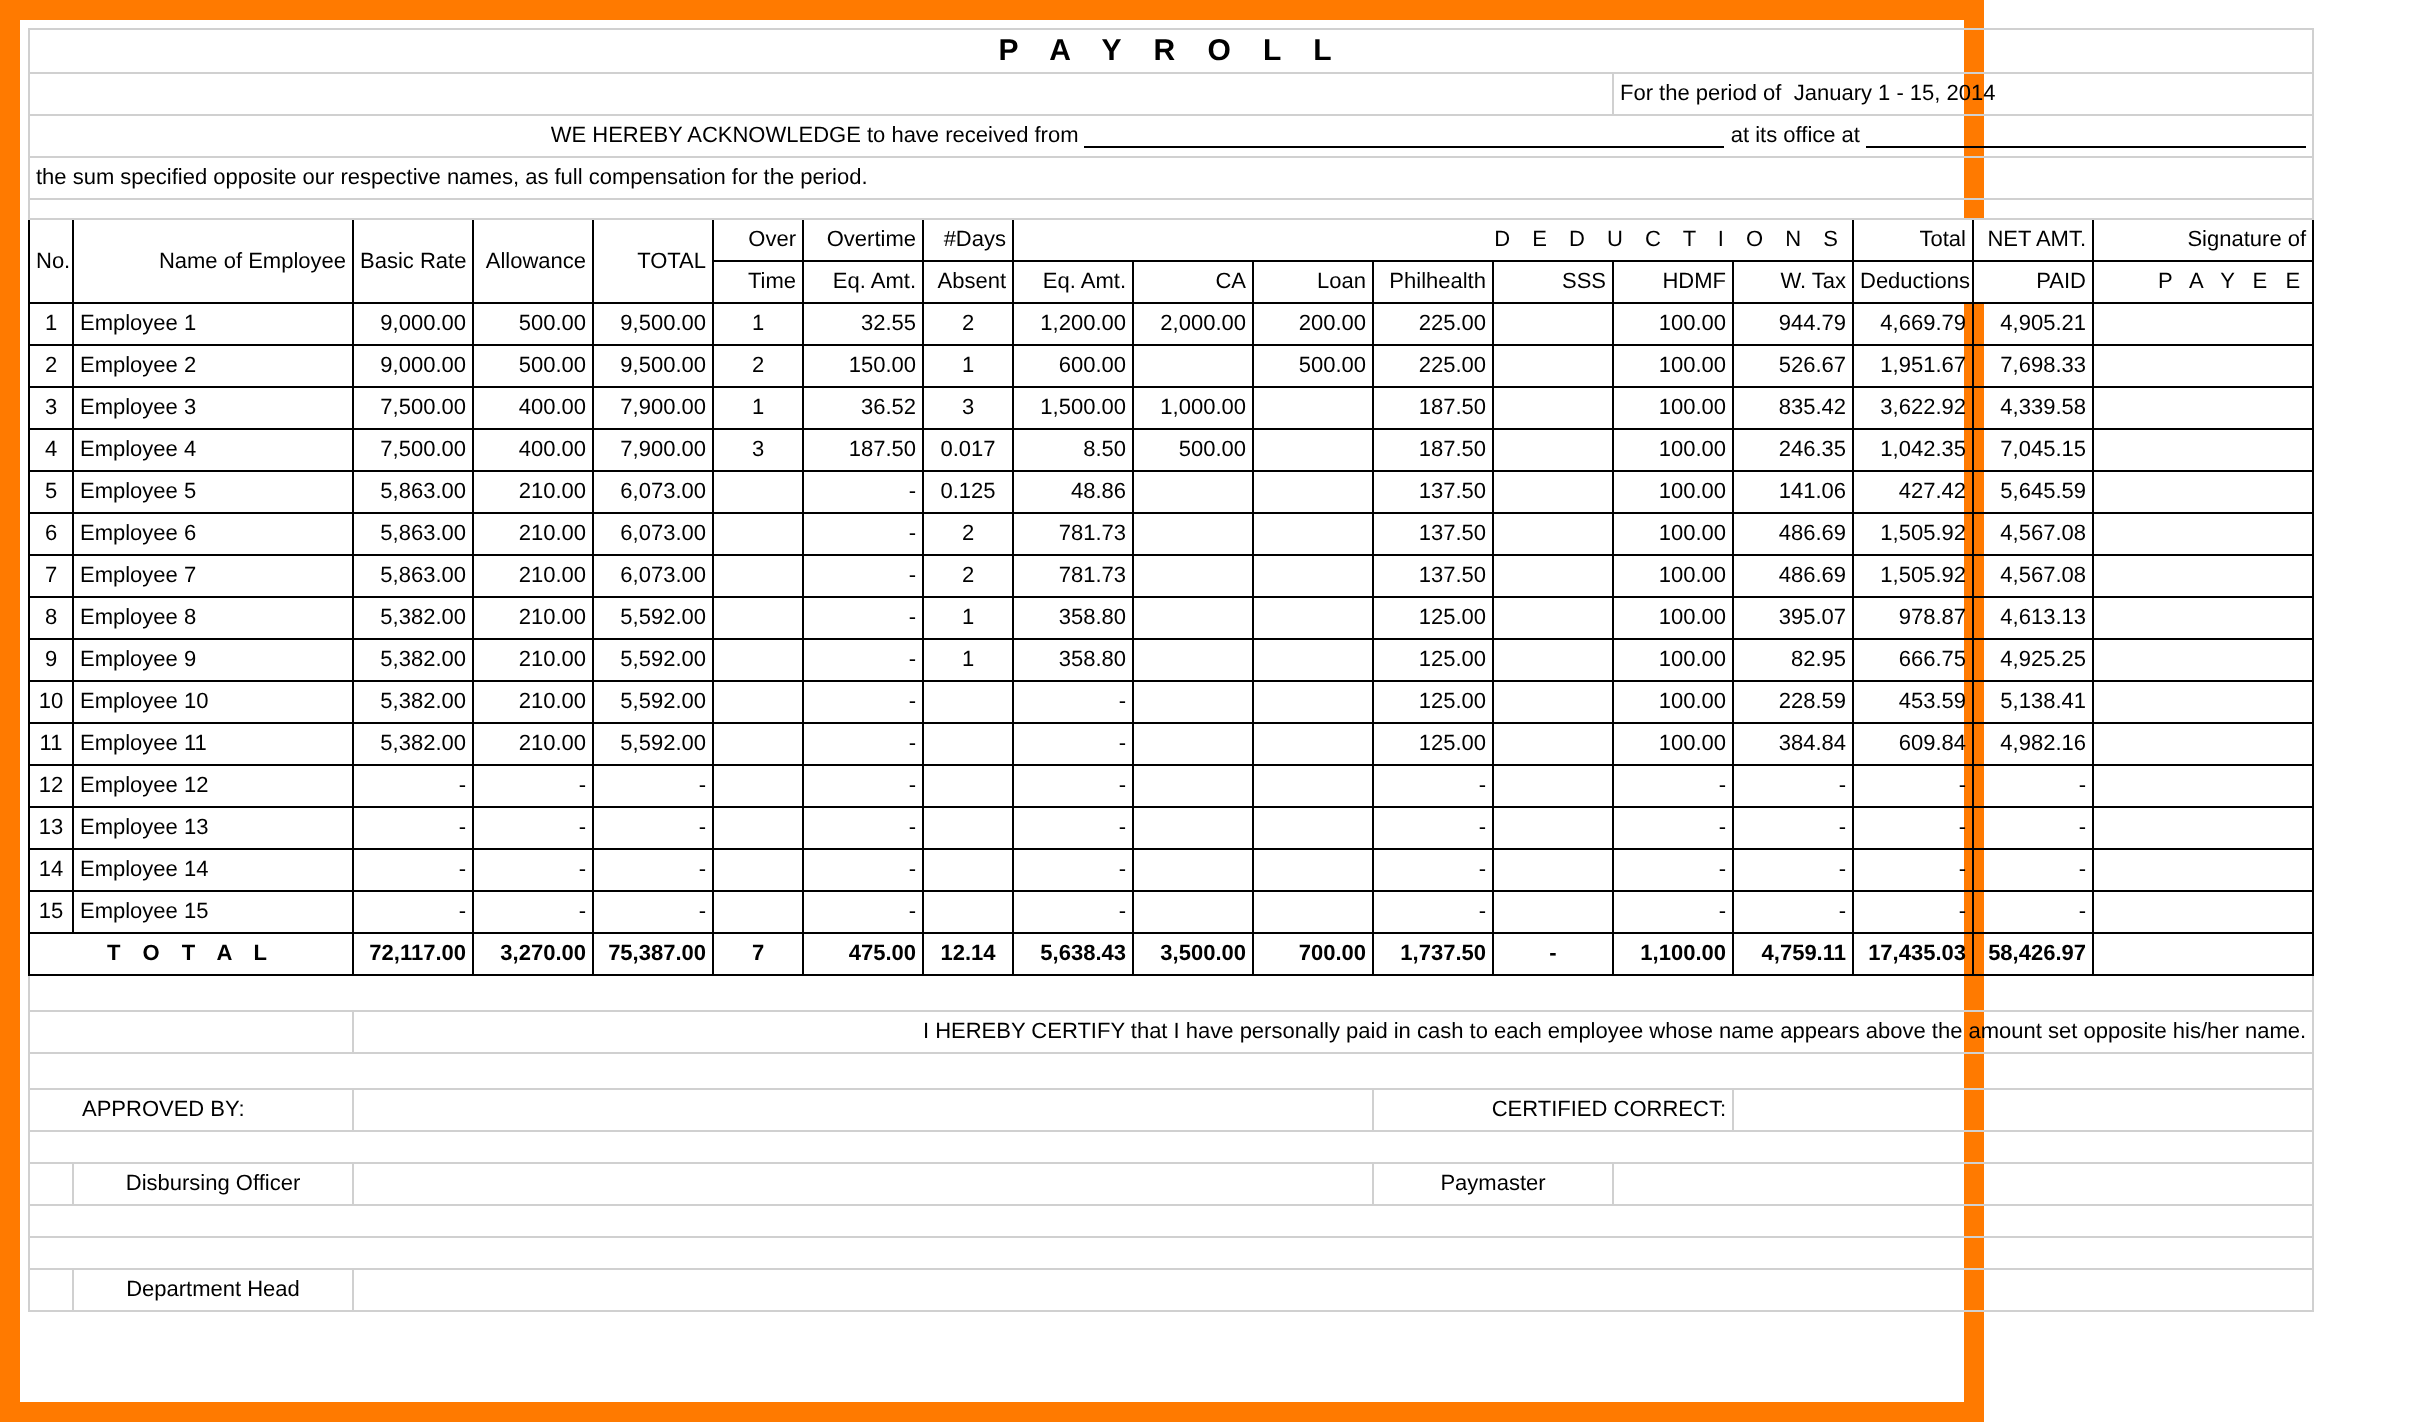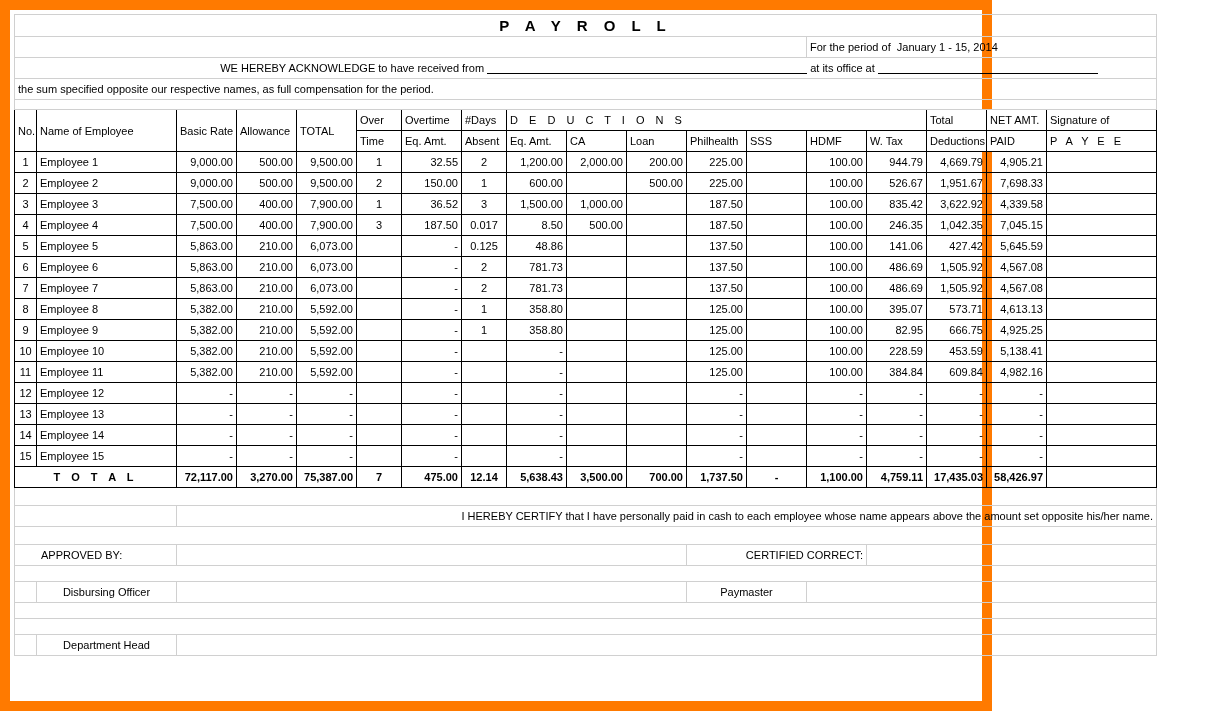--- a/index.html
+++ b/index.html
@@ -48,21 +48,21 @@
   .blank-line {
     border-bottom: 1px solid #000;
     display: inline-block;
     min-width: 200px;
     height: 12px;
     vertical-align: bottom;
   }
   th.hdr, td.hdr {
     border: 1px solid #000 !important;
     font-weight: normal;
-    text-align: left;
+    text-align: right;
     font-size: 11px;
     background: #fff;
   }
   .deductions-span {
     letter-spacing: 4px;
     font-weight: bold;
   }
   td.data {
     border: 1px solid #000 !important;
     font-size: 11px;
@@ -112,21 +112,21 @@
   </tr>
 
   <tr class="period-row">
     <td colspan="13"></td>
     <td colspan="5" class="period">
       <span>For the period of</span>&nbsp;&nbsp;<span>January 1 - 15,  2014</span>
     </td>
   </tr>
 
   <tr class="ack-row">
-    <td colspan="18" style="text-align:center;padding-left:150px">
+    <td colspan="18" style="text-align:right;padding-left:150px">
       <span>WE HEREBY ACKNOWLEDGE to have received from</span> <span class="blank-line" style="min-width:320px"></span> <span>at its office at</span> <span class="blank-line" style="min-width:220px"></span>
     </td>
   </tr>
   <tr class="sum-row">
     <td colspan="18">the sum specified opposite our respective names, as full compensation for the period.</td>
   </tr>
   <tr>
           <td colspan="18" style="height:10px"></td>
         </tr>
 
@@ -312,21 +312,21 @@
           <td class="data ctr"></td>
           <td class="data num">-</td>
           <td class="data ctr">1</td>
           <td class="data num">358.80</td>
           <td class="data num"></td>
           <td class="data num"></td>
           <td class="data num">125.00</td>
           <td class="data num"></td>
           <td class="data num">100.00</td>
           <td class="data num">395.07</td>
-          <td class="data num">573.71</td>
+          <td class="data num">978.87</td>
           <td class="data num">4,613.13</td>
           <td class="data lft"></td>
         </tr>
         <tr>
           <td class="data ctr">9</td>
           <td class="data lft">Employee 9</td>
           <td class="data num">5,382.00</td>
           <td class="data num">210.00</td>
           <td class="data num">5,592.00</td>
           <td class="data ctr"></td>

